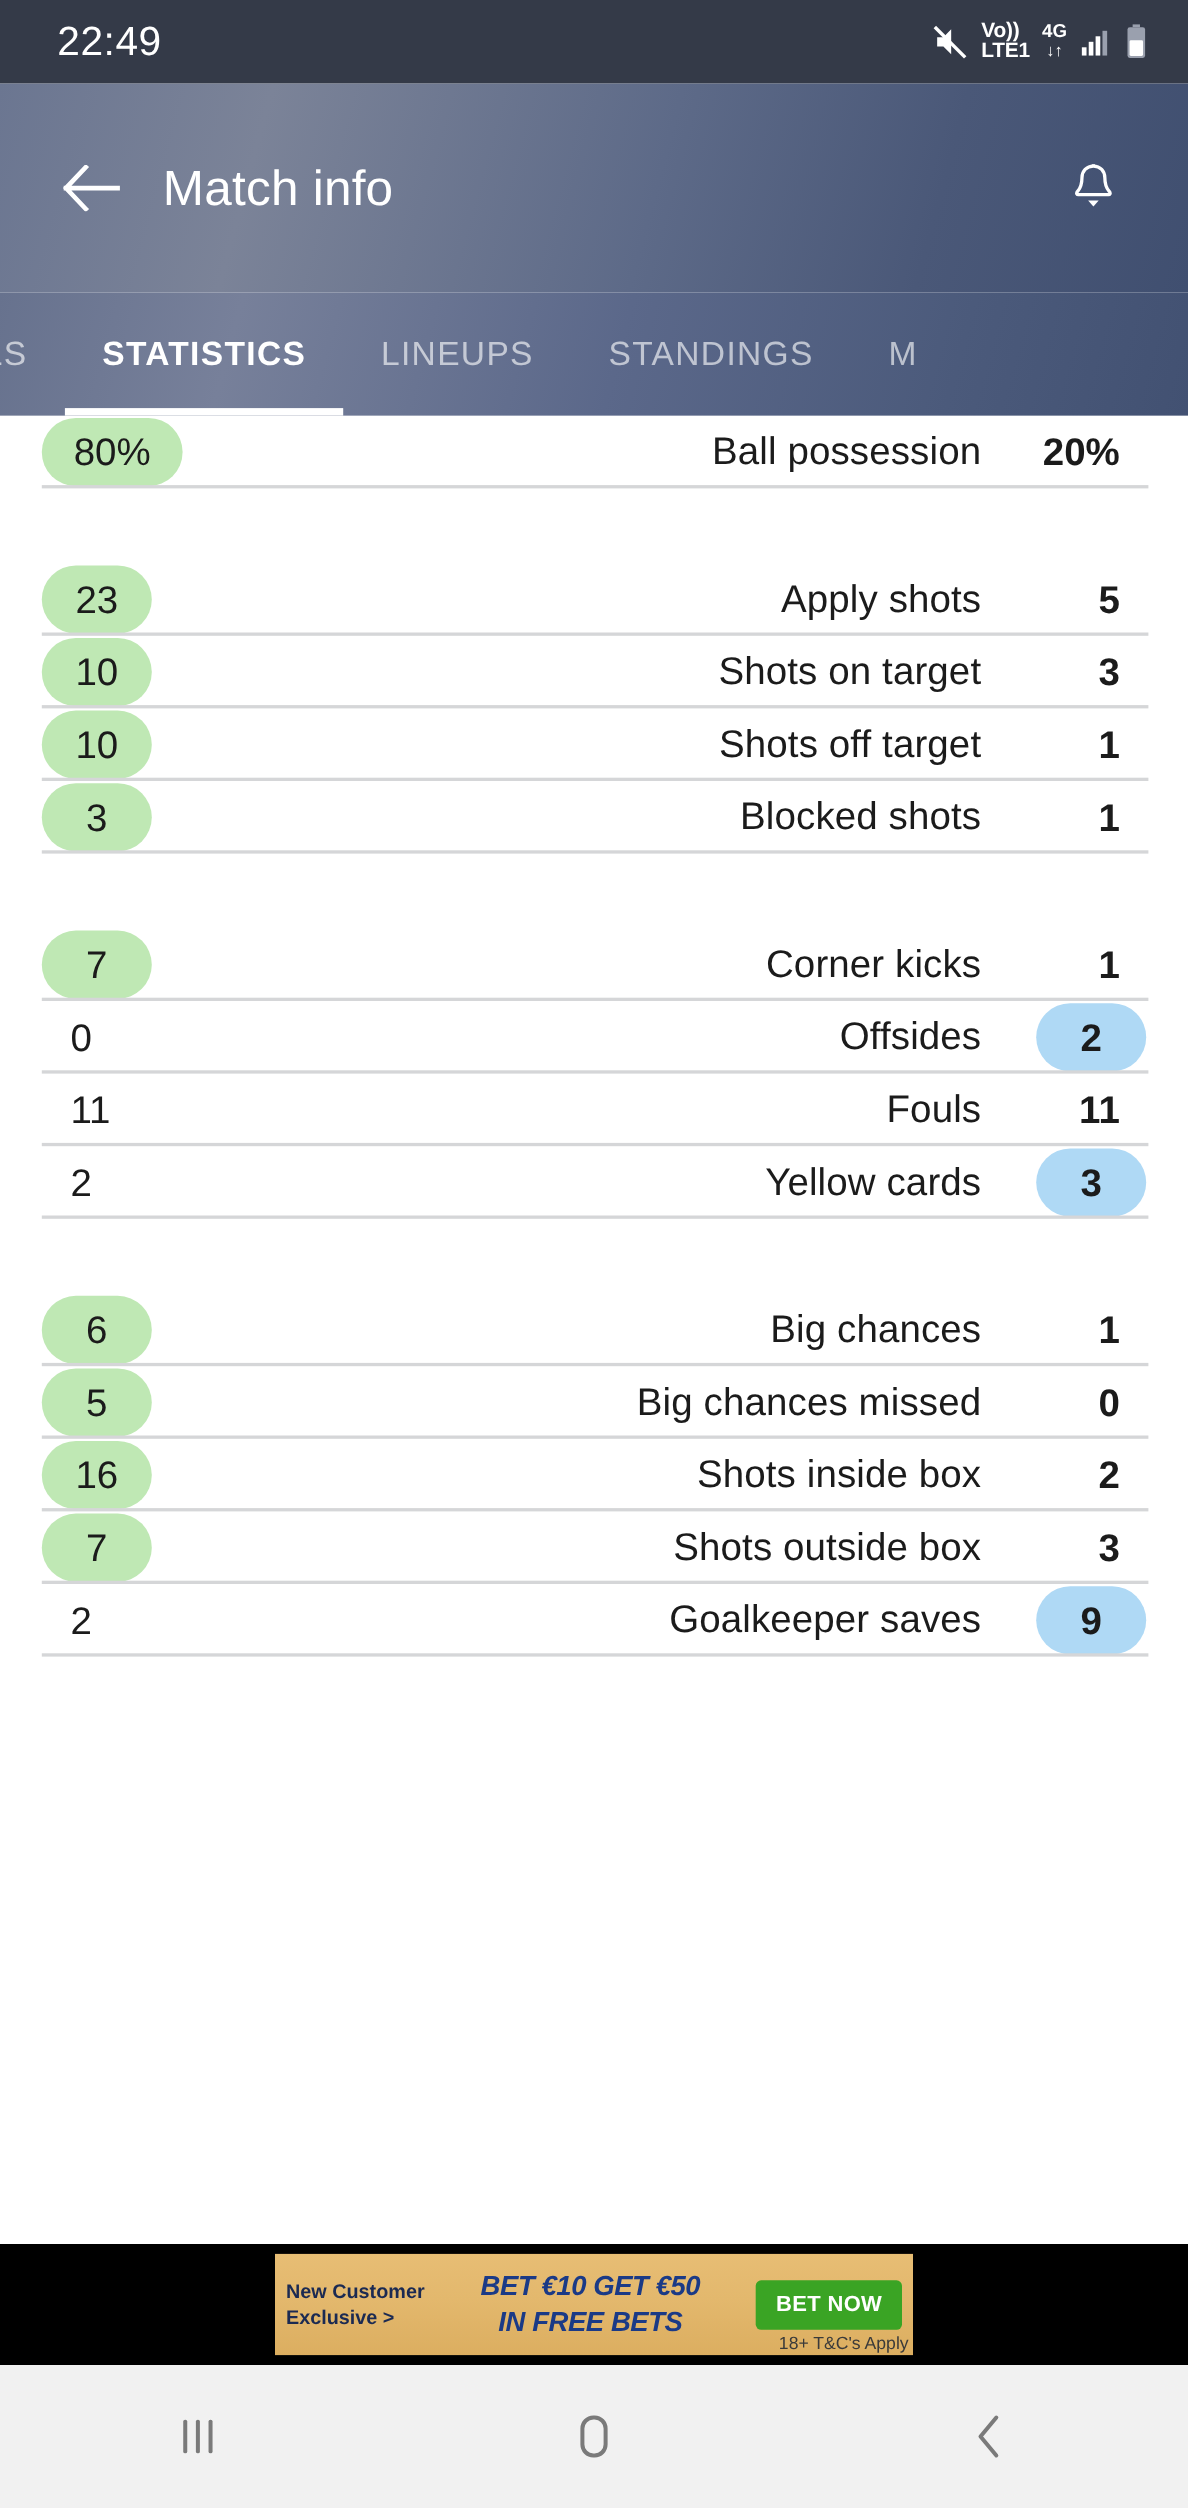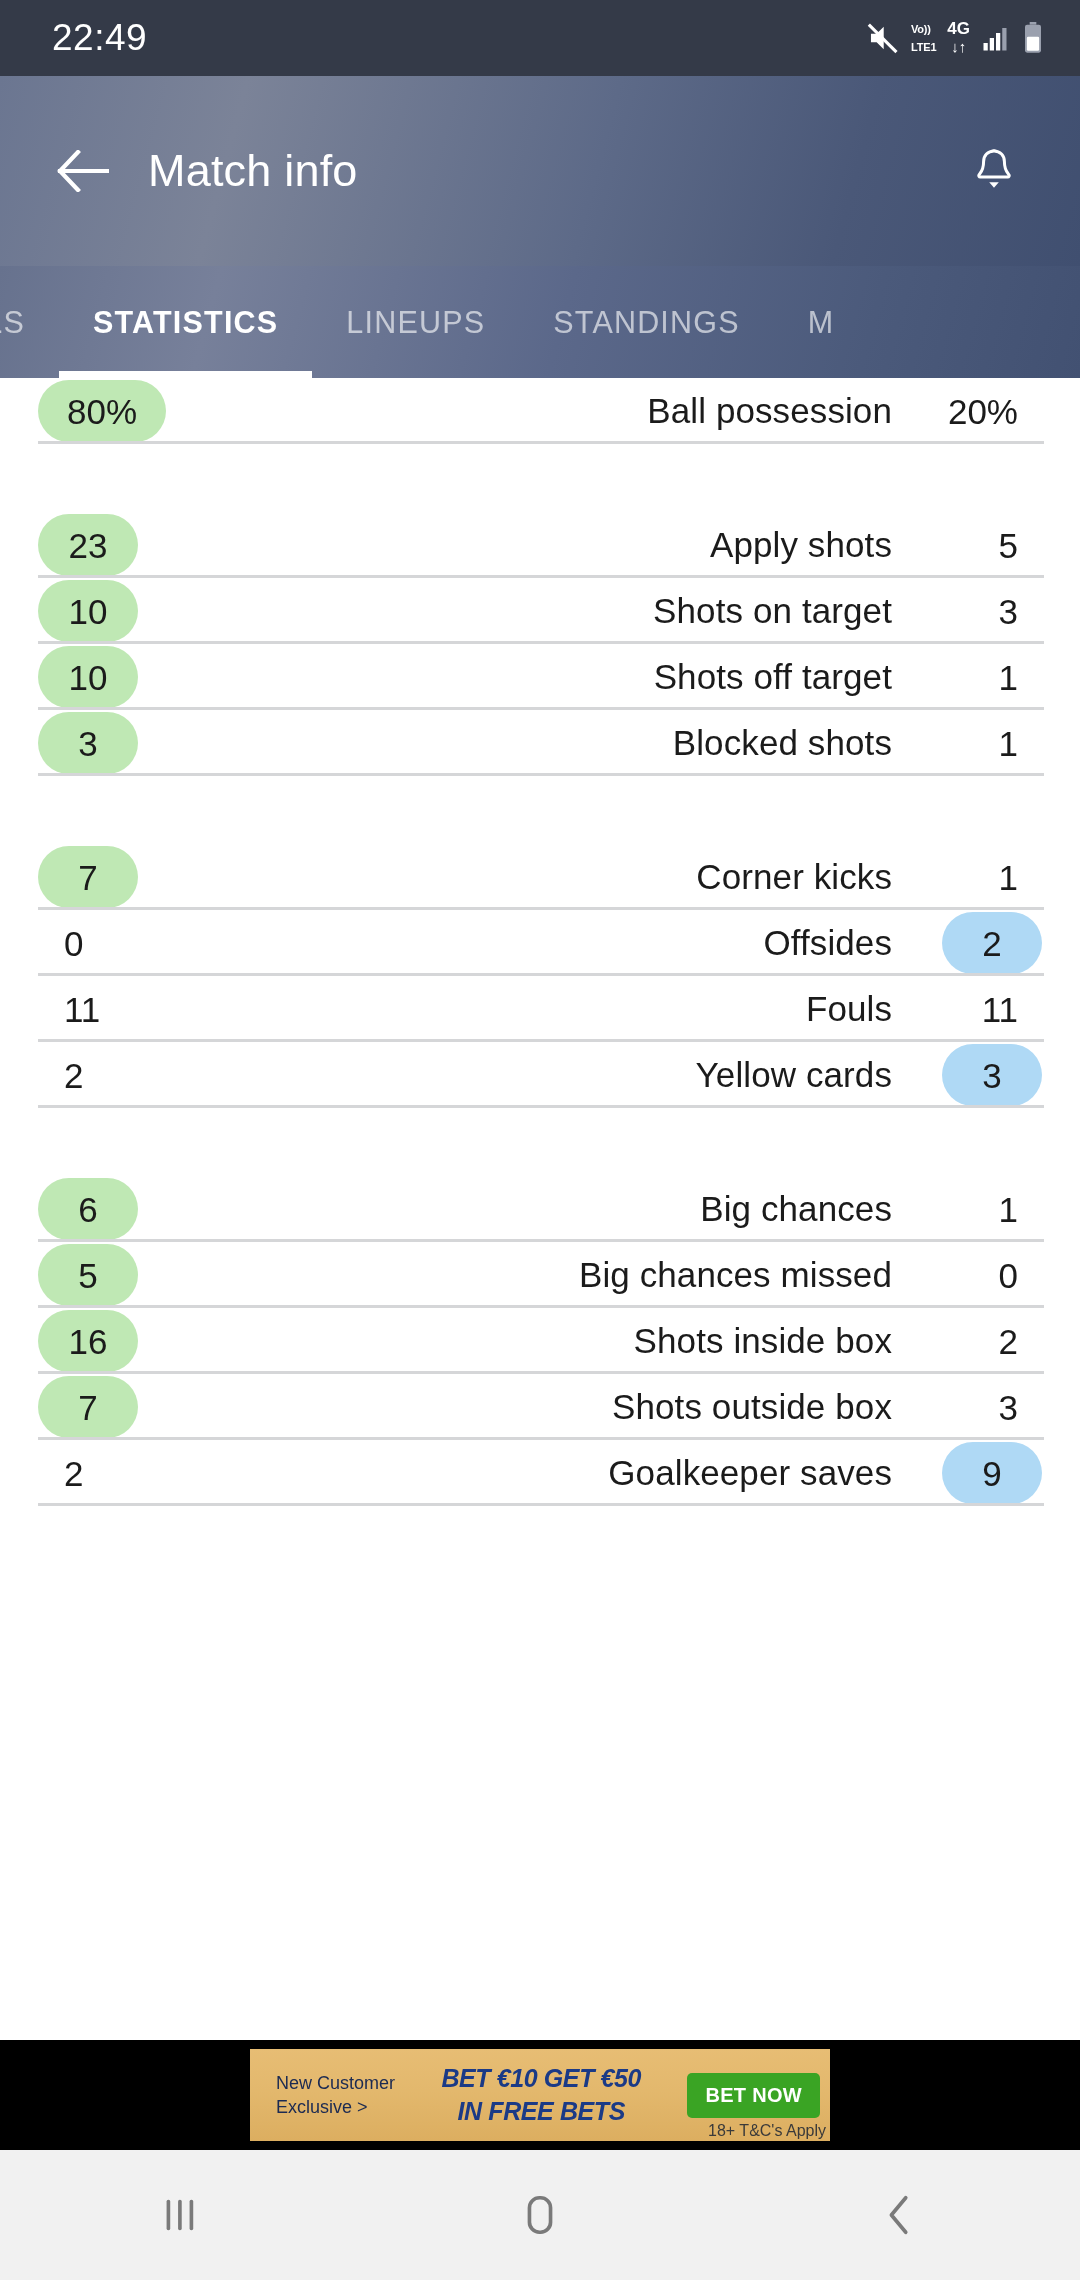--- a/index.html
+++ b/index.html
@@ -17,21 +17,21 @@
     background:#343a48;
     display:flex; align-items:center;
     padding:0 36px 0 52px;
     color:#ffffff;
   }
   .status-time { font-size:37px; letter-spacing:.5px; font-weight:400; }
   .status-right { margin-left:auto; display:flex; align-items:center; gap:11px; }
   .sb-icon { display:flex; align-items:center; }
   .volte {
     display:flex; flex-direction:column; align-items:flex-start;
-    font-size:11px; line-height:18px; font-weight:700; letter-spacing:-.2px;
+    font-size:19px; line-height:18px; font-weight:700; letter-spacing:-.2px;
   }
   .netblock { display:flex; align-items:center; gap:4px; }
   .net4g {
     display:flex; flex-direction:column; align-items:center;
     font-size:17px; line-height:18px; font-weight:700;
   }
 
   
   .appbar {
     flex:0 0 190px; position:relative;
@@ -74,21 +74,21 @@
   }
   .row-wrap { position:relative; }
   .row-wrap::after {
     content:""; position:absolute; left:38px; right:36px; bottom:0;
     height:3px; background:#d5d6d8;
   }
   .cell {
     flex:0 0 150px; display:flex; align-items:center;
   }
   .cell.home { justify-content:flex-start; }
-  .cell.away { justify-content:flex-end; margin-left:auto; }
+  .cell.away { justify-content:flex-end; margin-left:auto;font-weight:bold; }
   .label {
     flex:1 1 auto; text-align:right; color:#1b1b1b;
     font-size:35px; font-weight:400; letter-spacing:.1px;
   }
   .val {
     font-size:35px; color:#1b1b1b; line-height:1;
     display:flex; align-items:center; justify-content:center;
     min-width:44px; padding:0 6px; height:60px;
   }
   .val.plain.home { padding-left:26px; justify-content:flex-start; }
@@ -104,22 +104,22 @@
   .adwrap {
     flex:0 0 110px; background:#000000;
     display:flex; align-items:center; justify-content:center; position:relative;
   }
   .ad {
     width:580px; height:92px; position:relative; overflow:hidden;
     background:linear-gradient(180deg,#e7bd74 0%,#e3b86d 45%,#dcae60 100%);
     display:flex; align-items:center;
   }
   .ad-left {
-    flex:0 0 auto; padding-left:26px;
-    color:#1b2a52; font-size:18px; line-height:24px; font-weight:400;
+    flex:0 0 auto; padding-left:10px;
+    color:#1b2a52; font-size:18px; line-height:24px; font-weight:700;
   }
   .ad-mid {
     flex:1 1 auto; text-align:center;
     color:#1b3a86; font-size:25px; line-height:33px; font-weight:800;
     letter-spacing:-.4px; font-style:italic;
   }
   .ad-right { flex:0 0 auto; padding-right:10px; display:flex; flex-direction:column; align-items:center; }
   .betnow {
     background:#3aa424; color:#ffffff; font-size:20px; font-weight:700;
     padding:11px 18px; border-radius:5px; letter-spacing:.3px;

